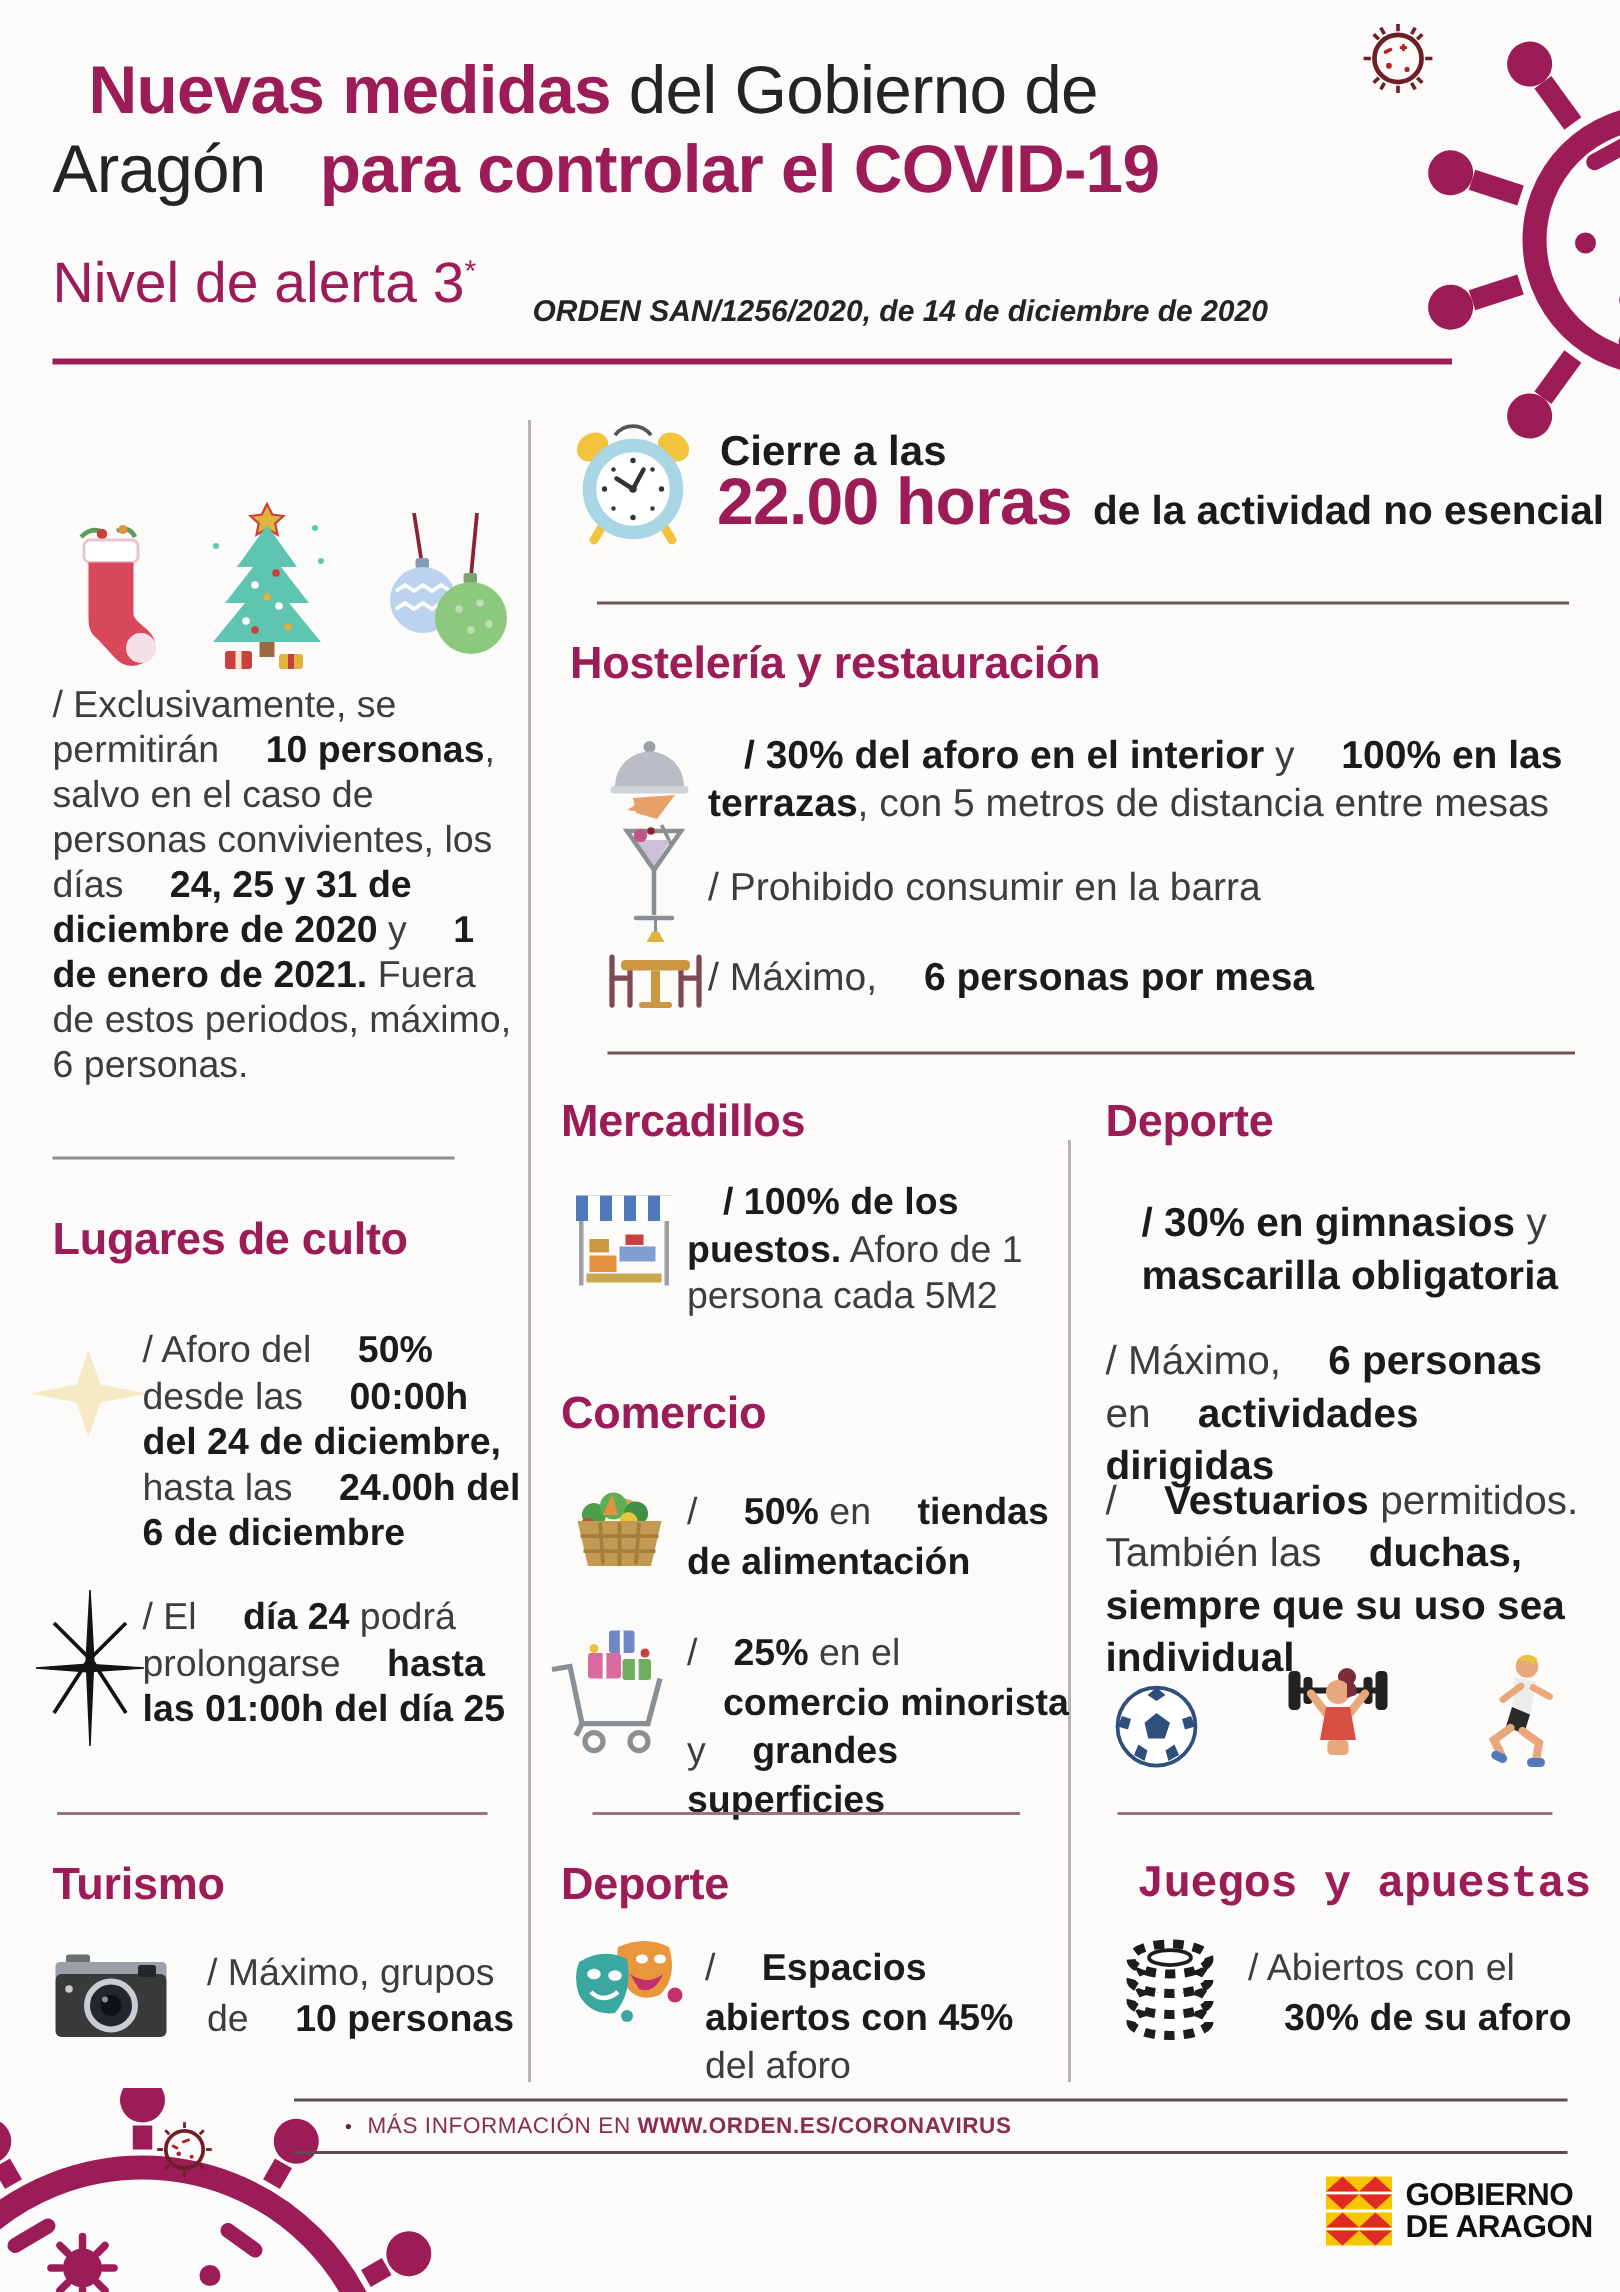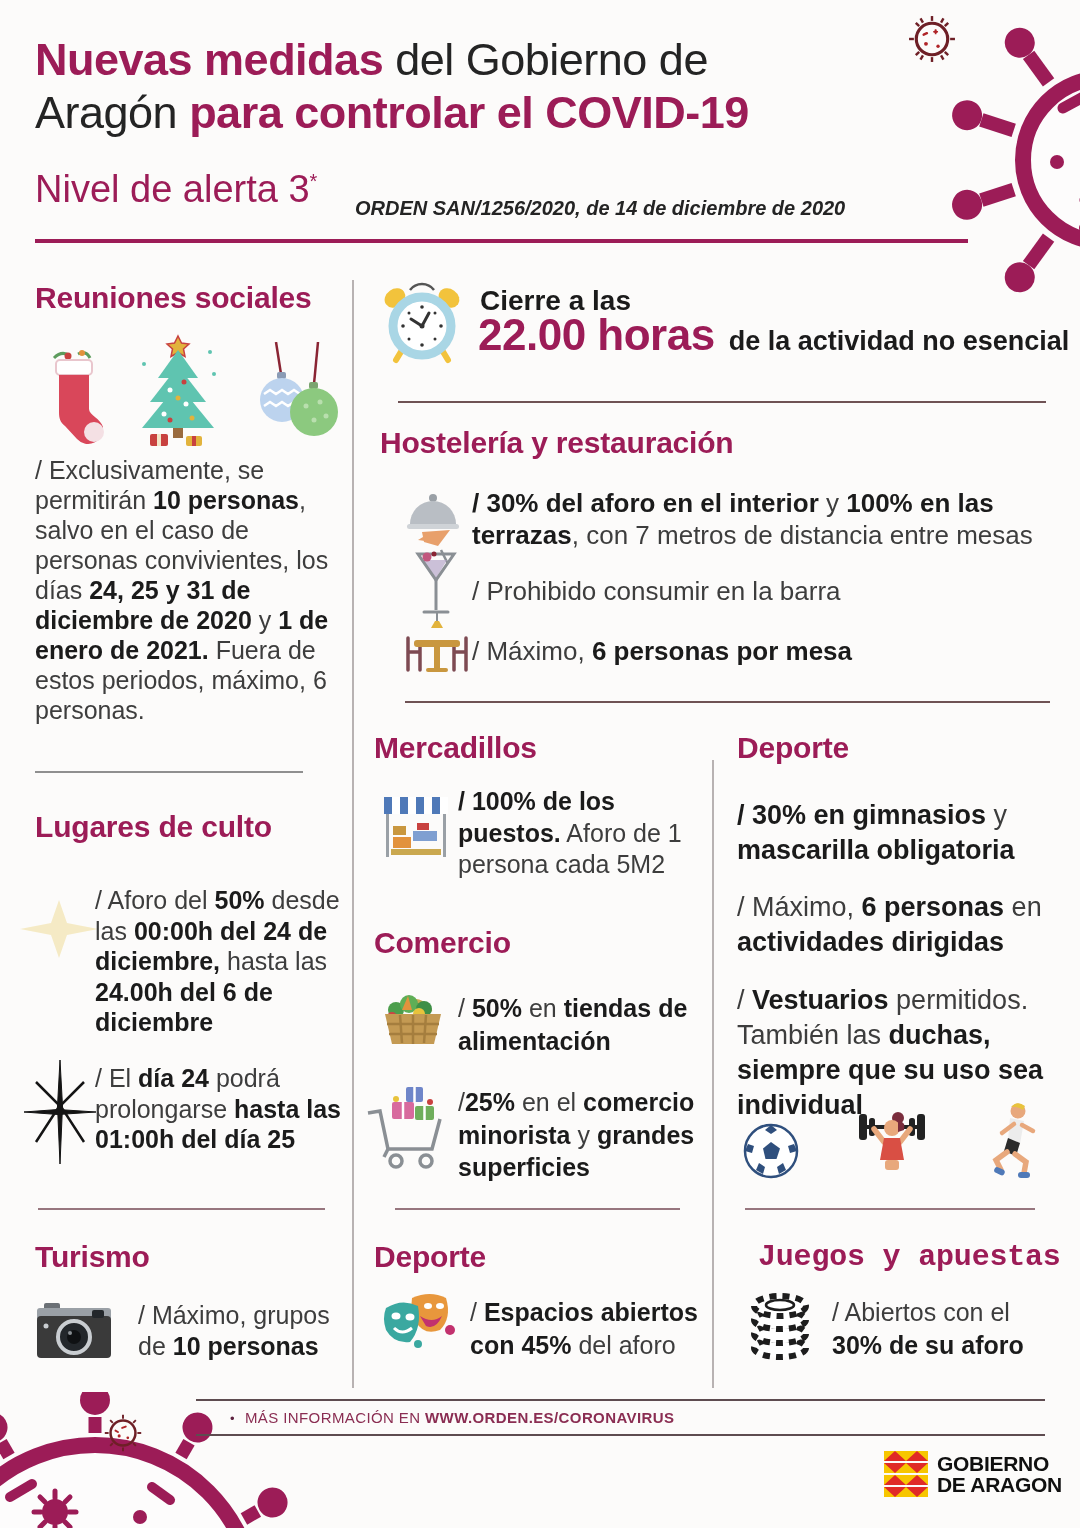--- a/index.html
+++ b/index.html
@@ -7,21 +7,21 @@
     --ink:#1b1b1b;
     --body:#3d3d3d;
   }
   html,body{margin:0;padding:0;background:#e8e8e8;}
   .poster{
     position:relative;width:1080px;height:1528px;margin:0 auto;
     background:#fcfbfa;overflow:hidden;
     font-family:"Liberation Sans", sans-serif;color:var(--body);
   }
   .abs{position:absolute;}
-  .b{font-weight:700;color:var(--ink);}
+  .b{font-weight:700;color:var(--ink);margin-left:24px;}
   
   #title{left:35px;top:34px;width:900px;font-size:45px;line-height:1.17;
     font-weight:400;color:#242424;letter-spacing:-0.5px;white-space:pre-line;margin:0;}
   #title .b{letter-spacing:-0.5px;}
   #alert{left:35px;top:168px;font-size:38px;color:var(--accent);font-weight:400;}
   #alert sup{font-size:20px;}
   #order{left:355px;top:197px;font-size:20px;font-style:italic;font-weight:700;color:#242424;}
   .rule-main{left:35px;top:239px;width:933px;height:4px;background:var(--accent);}
   
   .vr{width:2px;background:#b8b2b2;}
@@ -195,21 +195,20 @@
             <line x1="14" y1="0" x2="21" y2="0"></line>
           <line x1="-10" y1="-10" x2="-15" y2="-15"></line>
             <line x1="10" y1="10" x2="15" y2="15"></line>
           <line x1="-10" y1="10" x2="-15" y2="15"></line>
             <line x1="10" y1="-10" x2="15" y2="-15"></line>
         </g>
       </g>
     </g>
   </svg>
 
-  <div class="abs sec-title" id="t-reuniones">Reuniones sociales</div>
 
   <div class="abs" id="reuniones-icons">
     <svg width="72" height="104" viewBox="0 0 72 104">
       <g stroke="#5d9c5d" stroke-width="3" fill="none">
           <path d="M16 14 q8 -8 16 -2"></path>
           <path d="M40 10 q8 -4 12 4"></path>
         </g>
       <circle cx="30" cy="12" r="3.5" fill="#c8413f"></circle>
         <circle cx="44" cy="9" r="3" fill="#e2923d"></circle>
       <rect x="18" y="16" width="36" height="15" rx="4" fill="#fff" stroke="#e9c6cd" stroke-width="2"></rect>
@@ -336,21 +335,21 @@
   <div class="abs hr" id="hr-cierre"></div>
 
   <div class="abs sec-title" id="t-hosteleria">Hostelería y restauración</div>
   <svg class="abs" id="i-cloche" width="58" height="60" viewBox="0 0 58 60">
     <circle cx="29" cy="8" r="4" fill="#9aa0a6"></circle>
     <path d="M6 34 A23 23 0 0 1 52 34 Z" fill="#b9bec4"></path>
     <rect x="3" y="34" width="52" height="5" rx="2.5" fill="#cfd3d7"></rect>
     <path d="M18 42 L46 40 L34 56 L20 52 Z" fill="#e8a06b"></path>
     <path d="M14 50 L24 44 L28 52 Z" fill="#e8a06b"></path>
   </svg>
-  <div class="abs txt" id="host-item1"><span class="b">/ 30% del aforo en el interior</span><span> y </span><span class="b">100% en las terrazas</span><span>, con 7 metros de distancia entre mesas</span></div>
+  <div class="abs txt" id="host-item1"><span class="b">/ 30% del aforo en el interior</span><span> y </span><span class="b">100% en las terrazas</span><span>, con 5 metros de distancia entre mesas</span></div>
   <svg class="abs" id="i-cocktail" width="44" height="84" viewBox="0 0 44 84">
     <line x1="27" y1="2" x2="34" y2="16" stroke="#8a8f94" stroke-width="2.5"></line>
     <path d="M9 12 L33 12 L21 32 Z" fill="#b7a6c9" opacity=".7"></path>
     <path d="M4 6 H40 L22 32 Z" fill="none" stroke="#8a8f94" stroke-width="3"></path>
     <circle cx="13" cy="9" r="4.5" fill="#c2577e"></circle>
       <circle cx="20" cy="6" r="2.5" fill="#8a2433"></circle>
     <line x1="22" y1="32" x2="22" y2="62" stroke="#8a8f94" stroke-width="3"></line>
     <line x1="10" y1="64" x2="34" y2="64" stroke="#8a8f94" stroke-width="3" stroke-linecap="round"></line>
   </svg>
   <div class="abs txt" id="host-item2"><span>/ Prohibido consumir en la barra</span></div>

